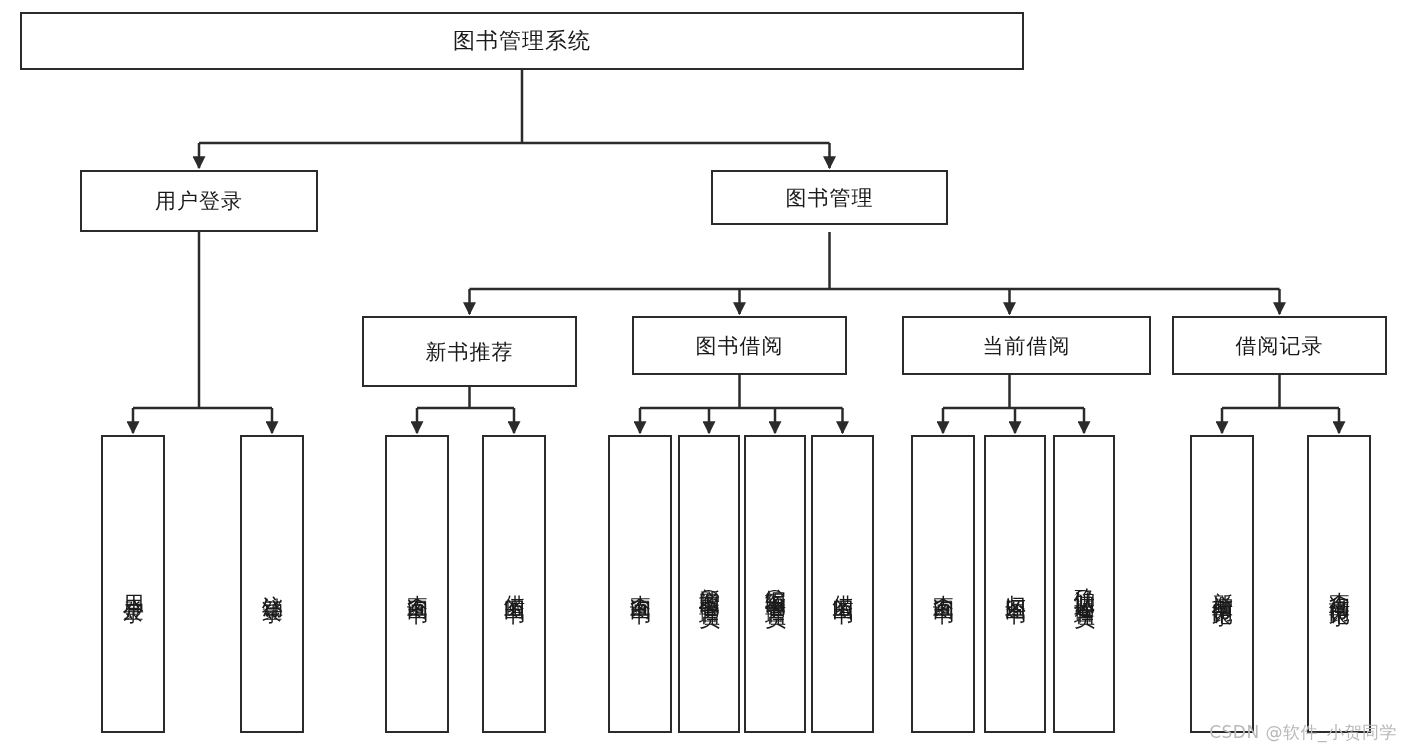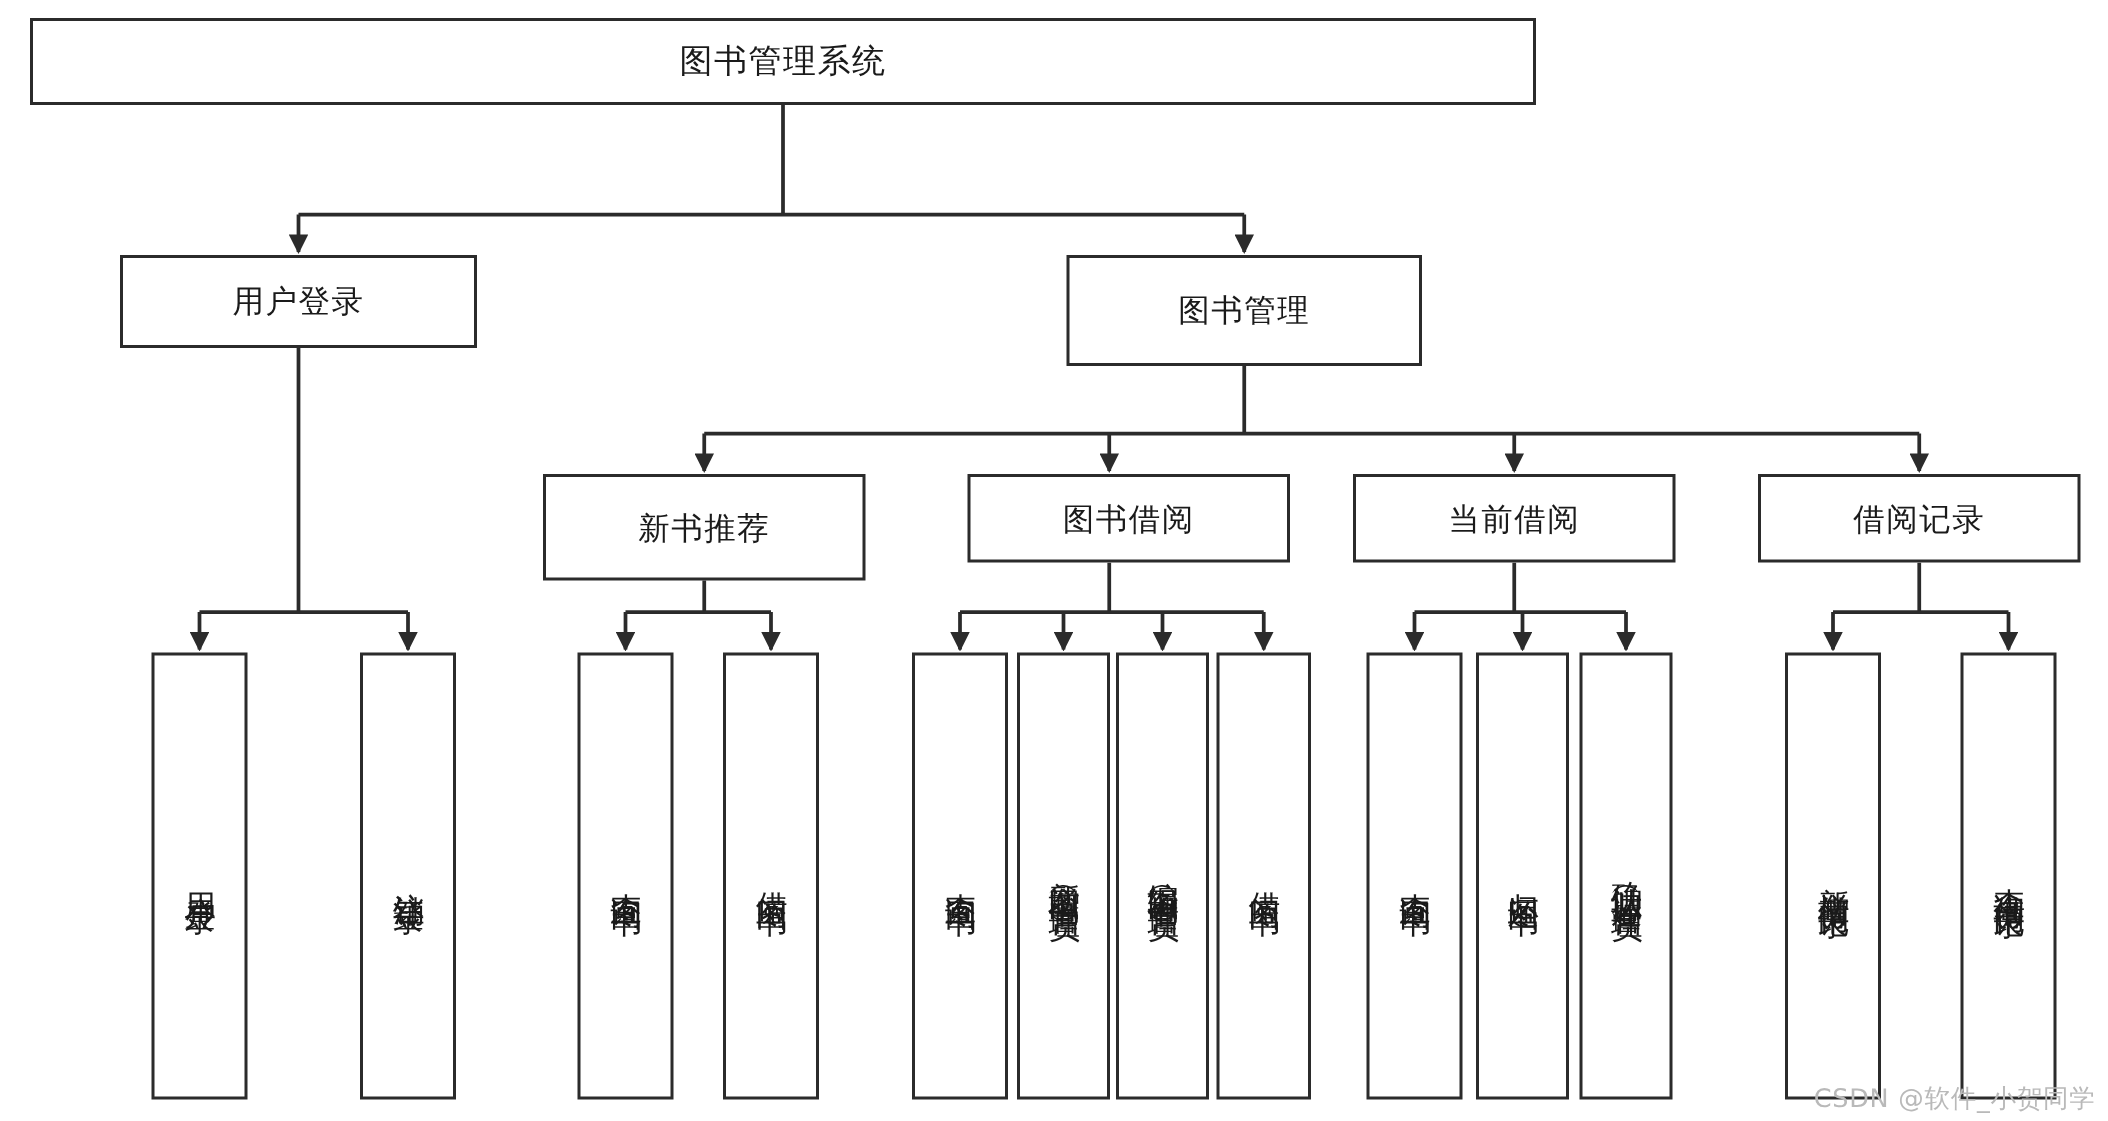--- a/index.html
+++ b/index.html
@@ -106,31 +106,31 @@
       </g>
   </svg>
 
   <div class="node h root" style="left: 20px; top: 12px; width: 1004px; height: 58px;">
     <span>图书管理系统</span>
   </div>
 
   <div class="node h" style="left: 80px; top: 170px; width: 238px; height: 62px;">
     <span>用户登录</span>
   </div>
-  <div class="node h" style="left: 711px; top: 170px; width: 237px; height: 74px;">
+  <div class="node h" style="left: 711px; top: 170px; width: 237px; height: 55px;">
     <span>图书管理</span>
   </div>
 
   <div class="node h" style="left: 362px; top: 316px; width: 215px; height: 71px;">
     <span>新书推荐</span>
   </div>
-  <div class="node h" style="left: 632px; top: 316px; width: 215px; height: 59px; margin-left: 13px;">
+  <div class="node h" style="left: 632px; top: 316px; width: 215px; height: 59px;">
     <span>图书借阅</span>
   </div>
-  <div class="node h" style="left: 902px; top: 316px; width: 215px; height: 59px;">
+  <div class="node h" style="left: 902px; top: 316px; width: 249px; height: 59px;">
     <span>当前借阅</span>
   </div>
   <div class="node h" style="left: 1172px; top: 316px; width: 215px; height: 59px;">
     <span>借阅记录</span>
   </div>
 
   <div class="node v" style="left: 101px; top: 435px; width: 64px; height: 298px;">
     <span class="vtxt">用户登录</span>
   </div>
   <div class="node v" style="left: 240px; top: 435px; width: 64px; height: 298px;">

